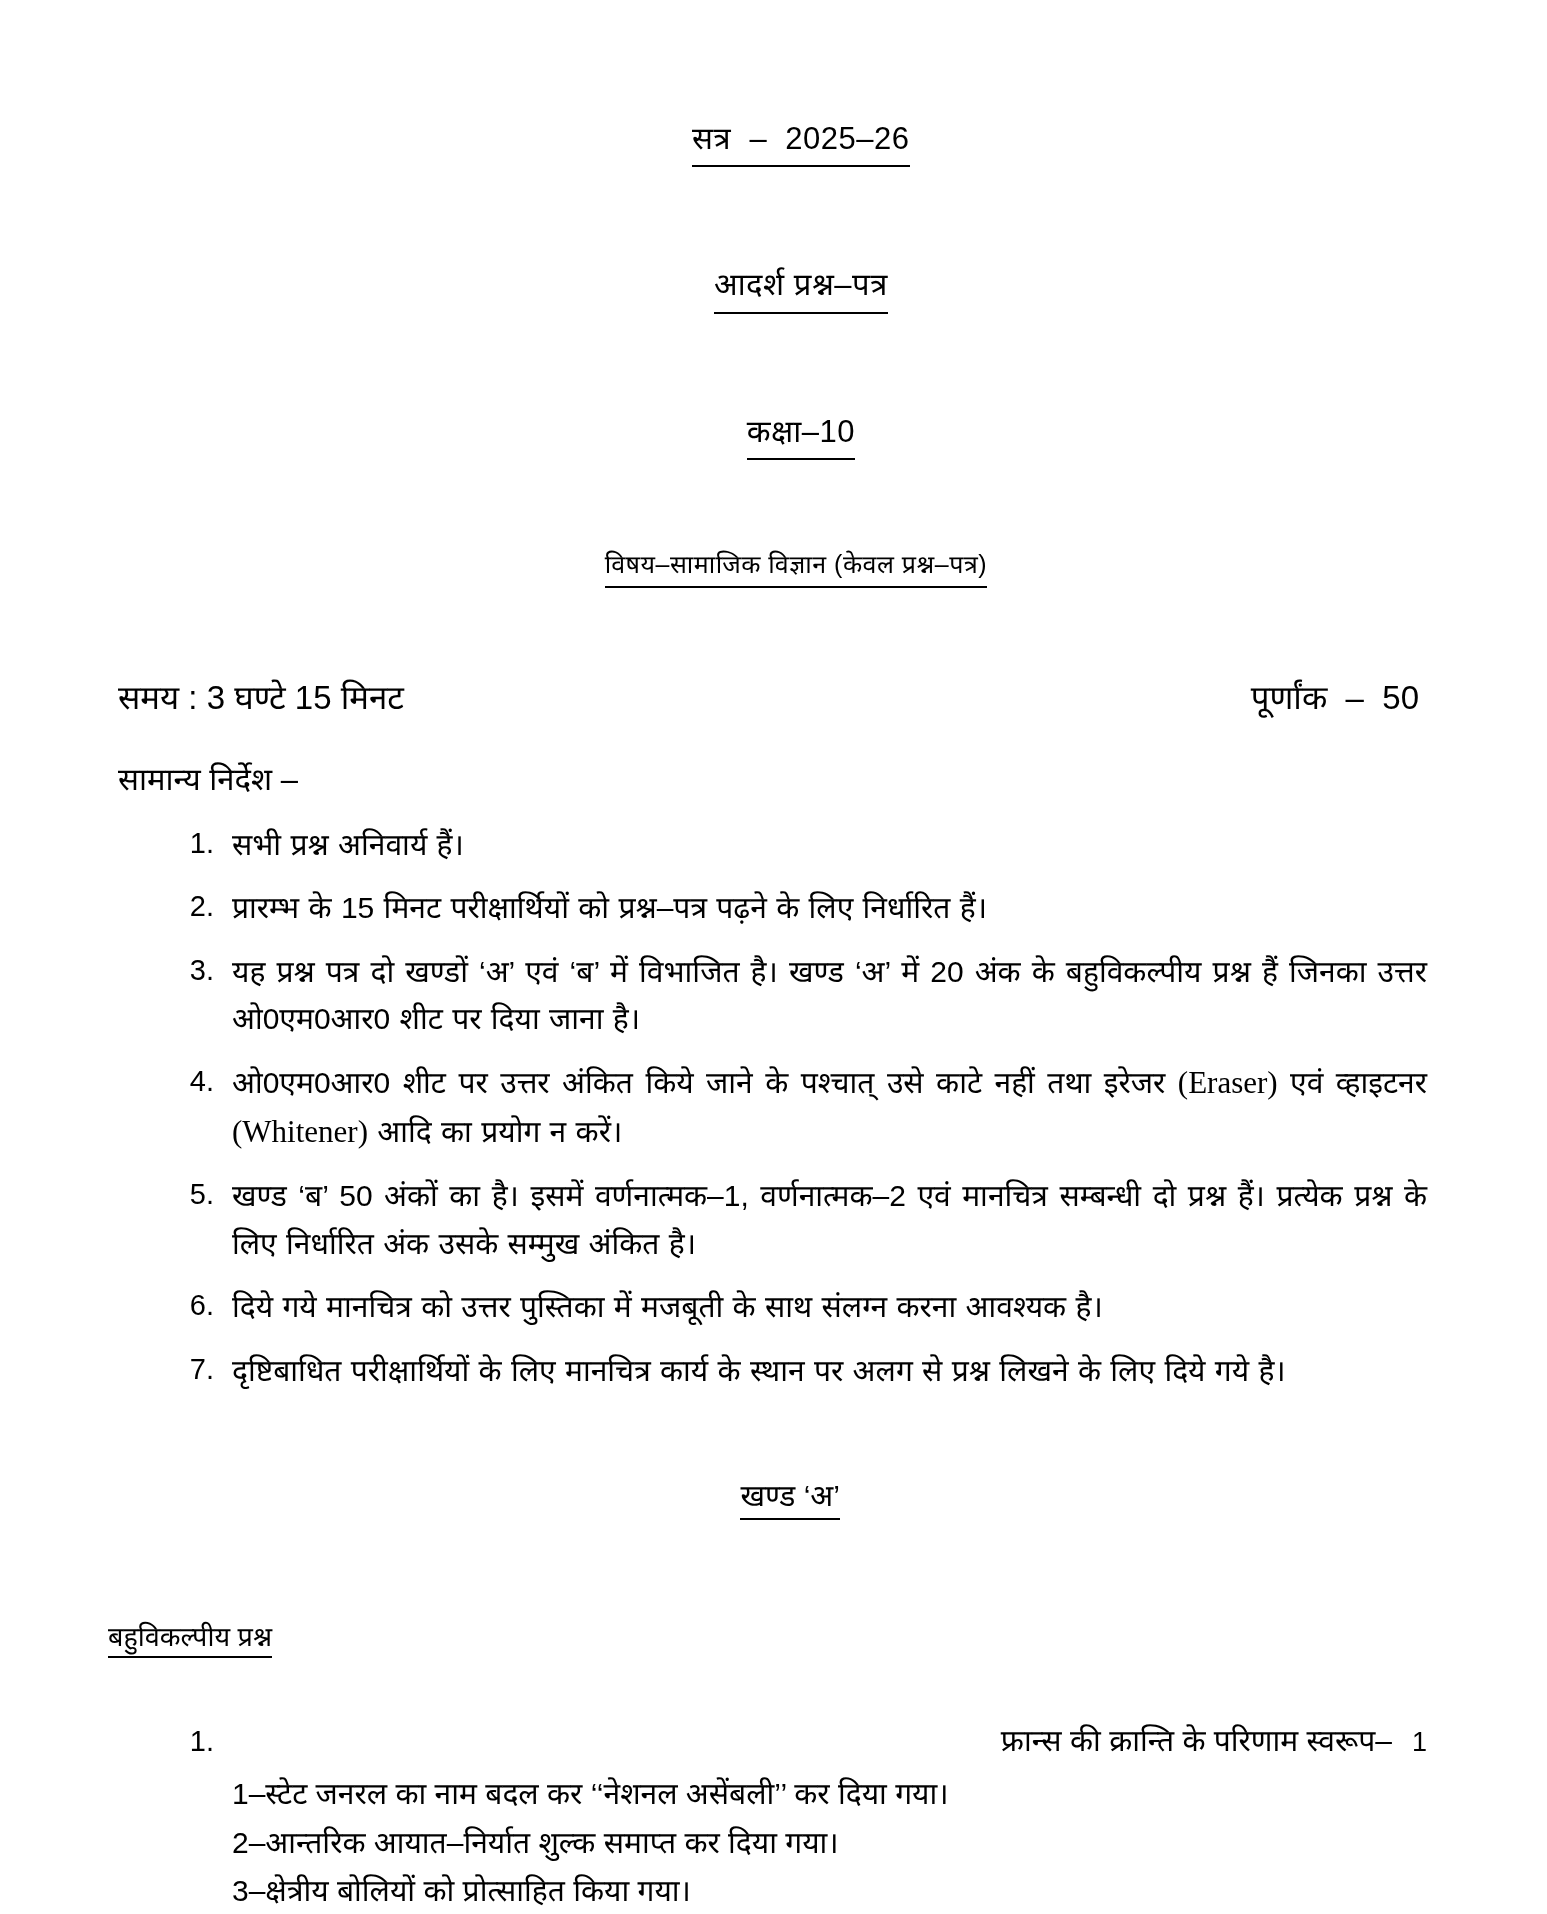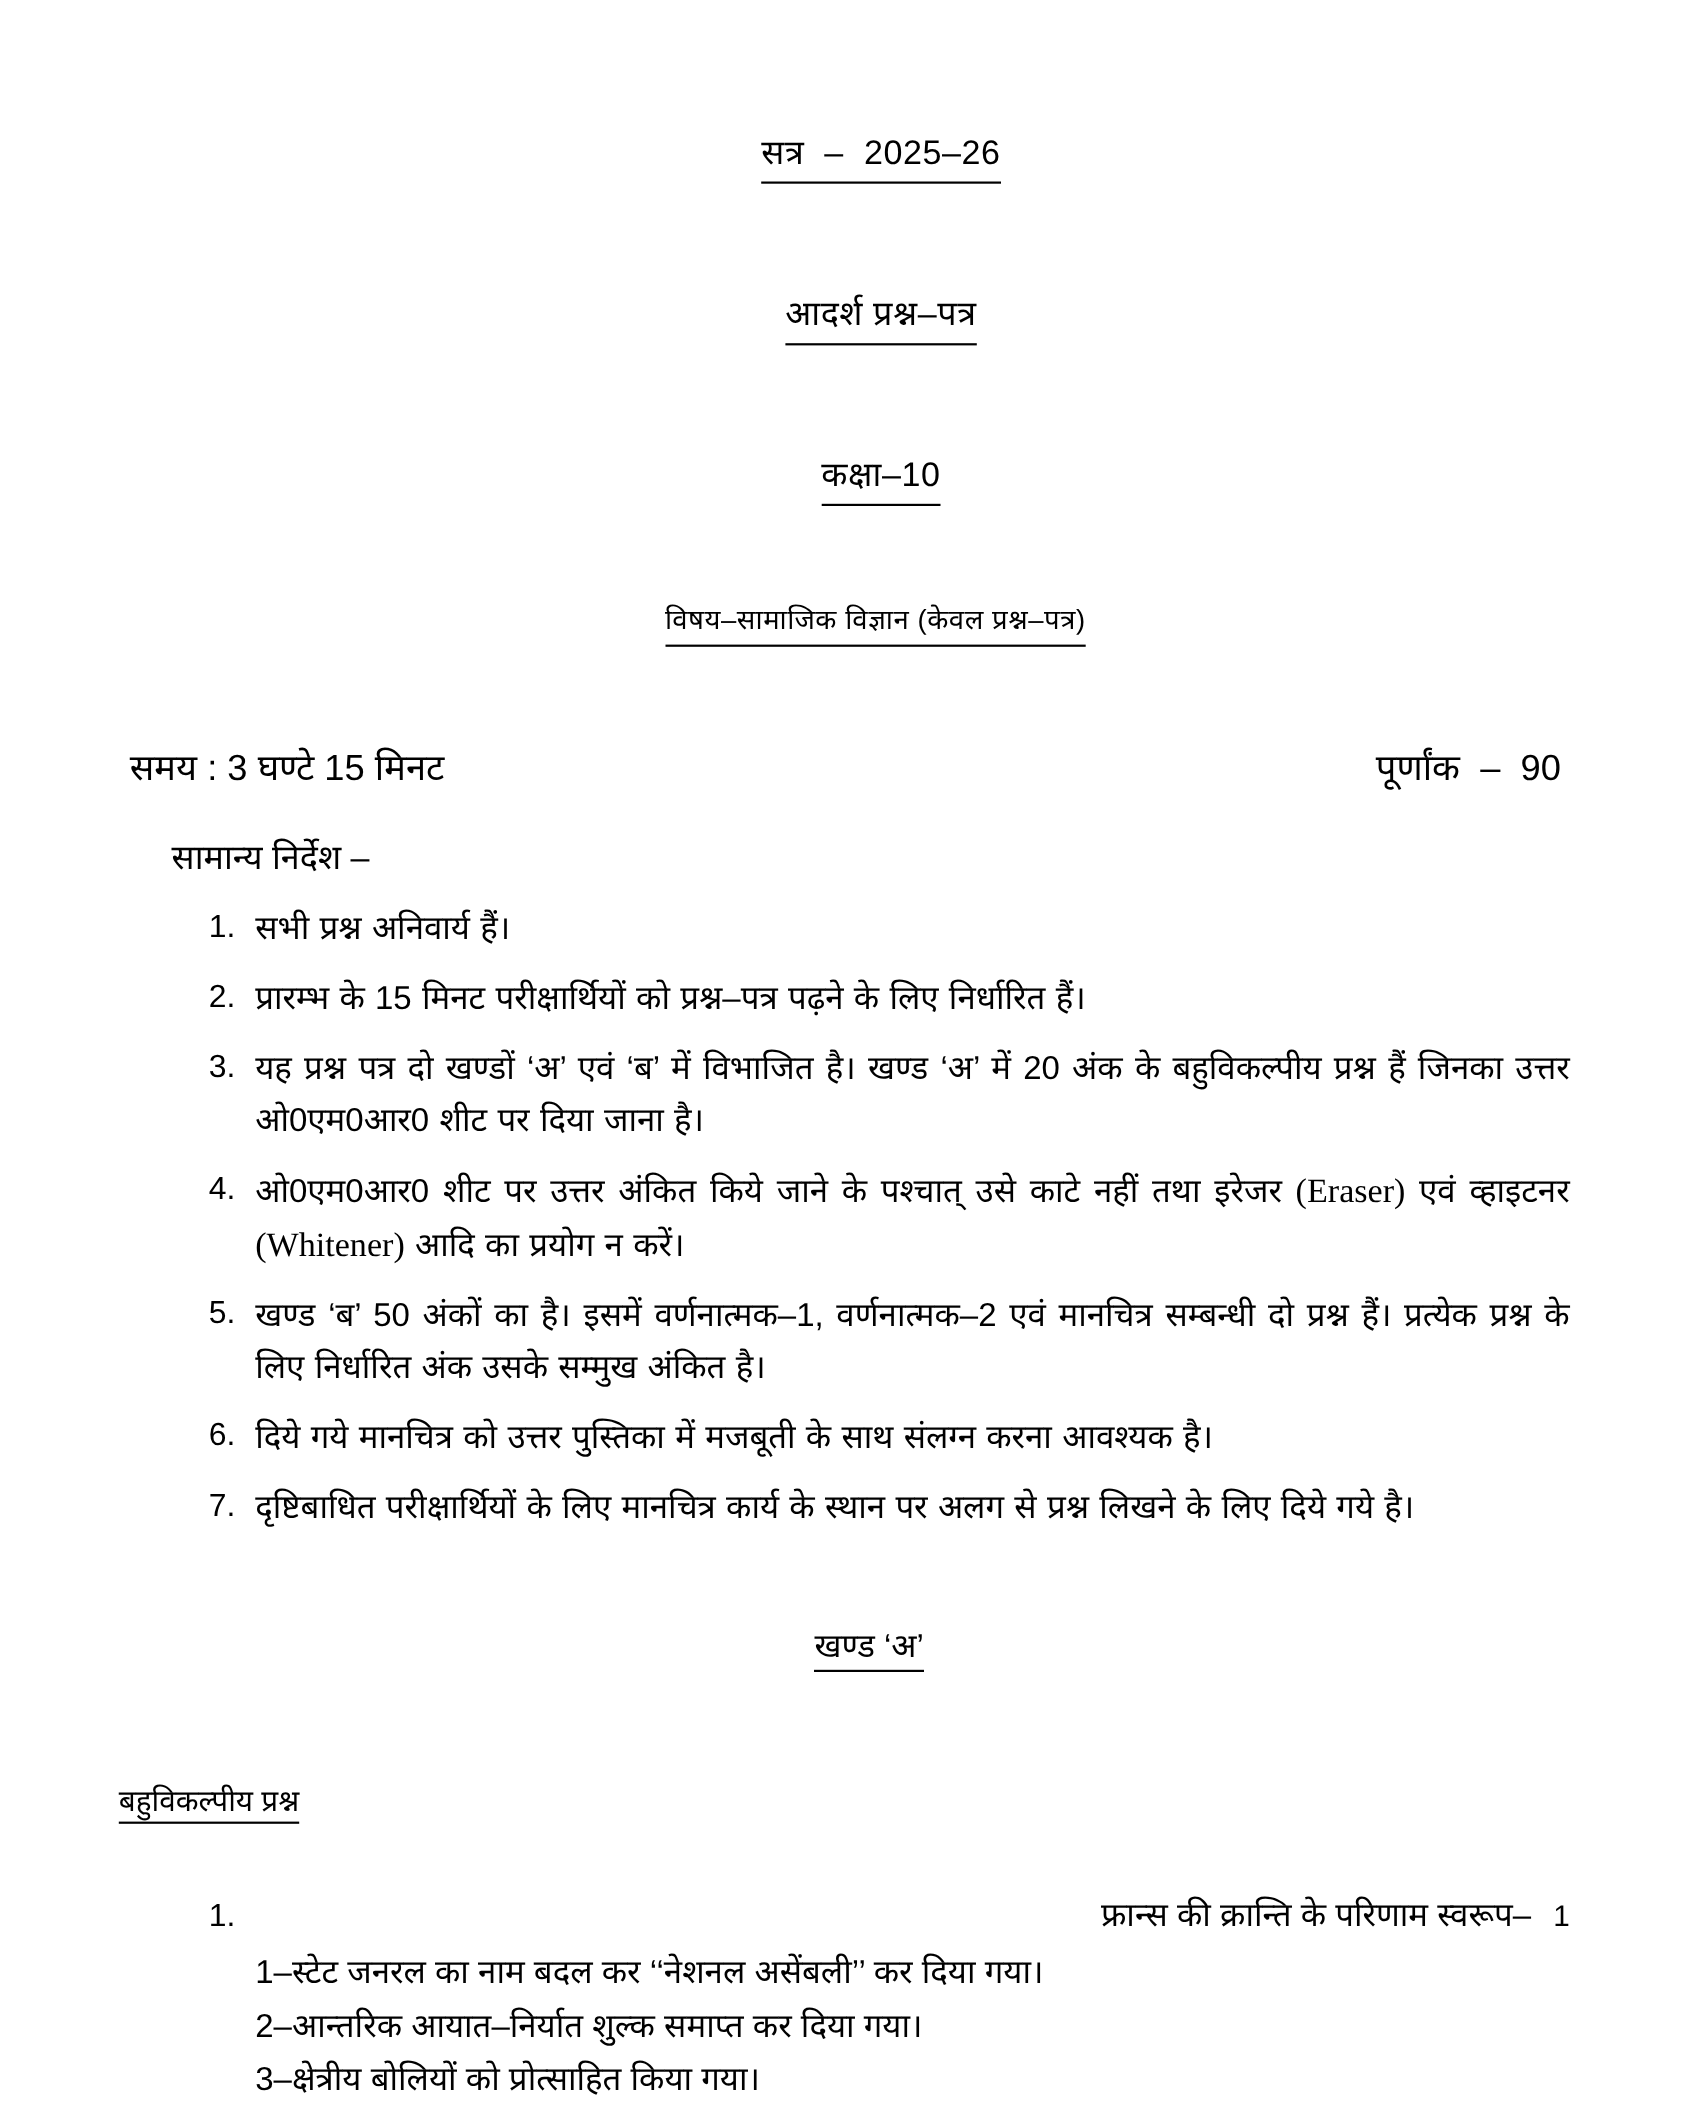--- a/index.html
+++ b/index.html
@@ -60,21 +60,20 @@
     font-size: 33px;
     white-space: pre;
   }
 
   
   .gen-head {
     margin-top: 38px;
     padding-left: 118px;
     font-size: 31px;
     white-space: pre;
-    margin-left: 38px;
   }
 
   .inst-list {
     margin: 22px 0 0 0;
     padding: 0;
     list-style: none;
   }
 
   .inst-item {
     display: flex;
@@ -197,21 +196,21 @@
     <div class="header-line">
       <span class="u">कक्षा–10</span>
     </div>
     <div class="header-line subject">
       <span class="u">विषय–सामाजिक विज्ञान (केवल प्रश्न–पत्र)</span>
     </div>
   </div>
 
   <div class="meta-row">
     <div>समय : 3 घण्टे 15 मिनट</div>
-    <div>पूर्णांक  –  90</div>
+    <div>पूर्णांक  –  50</div>
   </div>
 
   <div class="gen-head">सामान्य निर्देश –</div>
 
   <ol class="inst-list">
 
     <li class="inst-item">
       <span class="inst-num">1.</span>
       <span class="inst-text">सभी प्रश्न अनिवार्य हैं।</span>
     </li>

